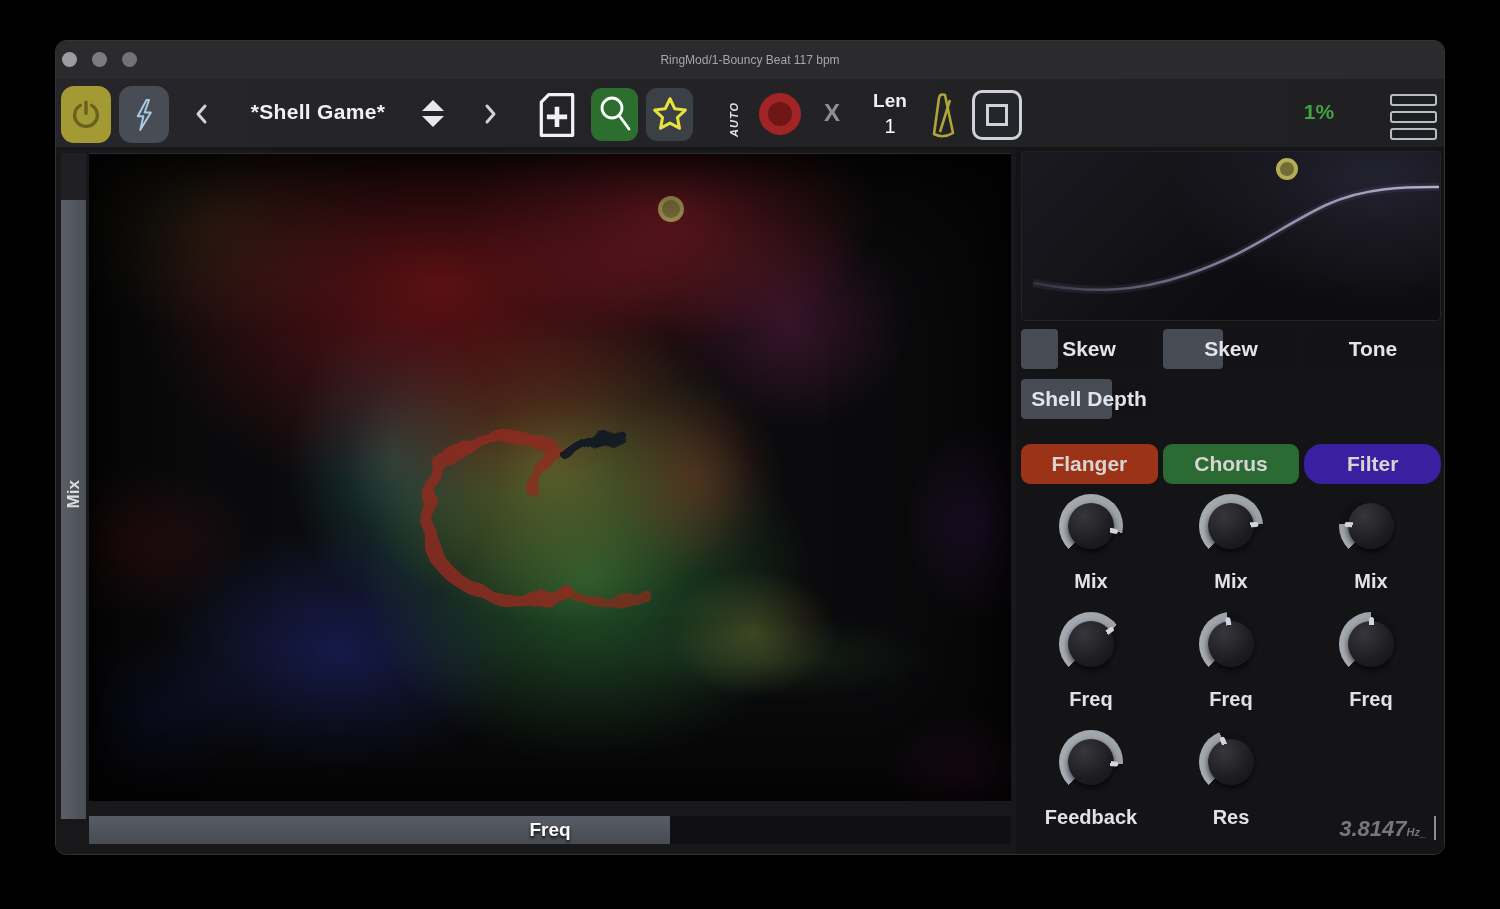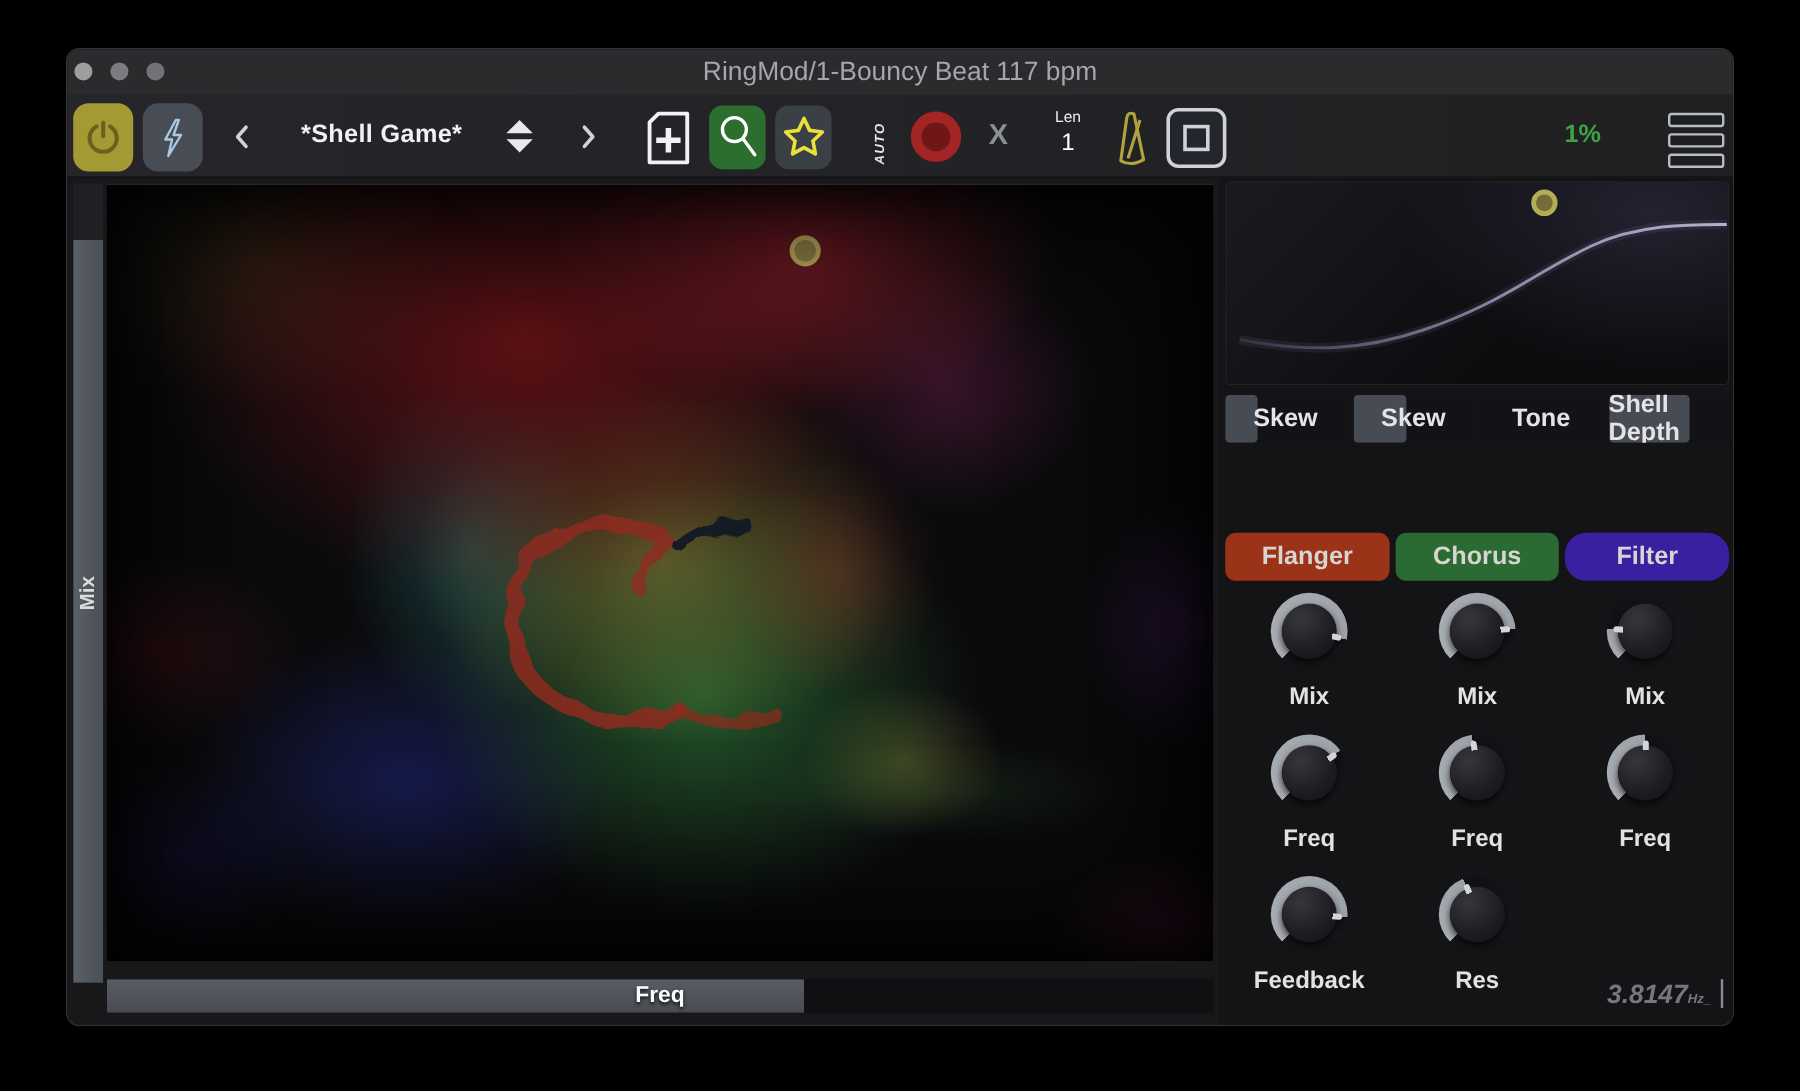--- a/index.html
+++ b/index.html
@@ -10,21 +10,21 @@
   .window { position:absolute; left:55px; top:40px; width:1390px; height:815px;
             background:#1b1b1e; border-radius:11px; overflow:hidden;
             border:1px solid #313136; }
 
   
   .titlebar { position:relative; height:38px; background:#2b2b2d; }
   .tl { position:absolute; left:6px; top:11px; display:flex; gap:15px; }
   .dot { width:15px; height:15px; border-radius:50%; }
   .d1 { background:#9d9da0; } .d2 { background:#7c7c80; } .d3 { background:#737377; }
   .title { position:absolute; left:0; right:0; top:0; height:38px; line-height:38px;
-           text-align:center; color:#a6a6aa; font-size:22px; }
+           text-align:center; color:#a6a6aa; font-size:12px; }
 
   
   .toolbar { position:relative; height:70px;
              background:linear-gradient(90deg,#26262a,#202023);
              border-bottom:2px solid #151517; }
   .toolbar button { border:none; cursor:pointer; }
   .tb-btn { position:absolute; top:7px; width:50px; height:57px; border-radius:13px;
             display:flex; align-items:center; justify-content:center; }
   .power { left:5px;  background:#a49a34; }
   .bolt  { left:63px; background:#474c55; }
@@ -44,21 +44,21 @@
   .search { left:535px; background:#2c6e2e; }
   .starb  { left:590px; background:#3b3f46; }
   .auto { position:absolute; left:672px; top:12px; height:46px; color:#e3e3e6;
           font-size:11px; font-weight:700; font-style:italic; letter-spacing:1px;
           writing-mode:vertical-rl; transform:rotate(180deg); }
   .record { position:absolute; left:703px; top:14px; width:42px; height:42px;
             border-radius:50%; background:#6f1717; border:9px solid #a32424 !important; }
   .xbtn { position:absolute; left:760px; top:20px; width:32px; text-align:center;
           color:#8a9097; font-size:24px; font-weight:700; background:none; }
   .len  { position:absolute; left:814px; top:11px; width:40px; text-align:center; background:none; }
-  .len-label { color:#efeff1; font-size:13px; font-weight:400; }
+  .len-label { color:#efeff1; font-size:19px; font-weight:700; }
   .len-value { color:#ffffff; font-size:20px; margin-top:3px; }
   .metro { position:absolute; left:866px; top:10px; width:42px; height:52px; background:none; }
   .sq { position:absolute; left:916px; top:11px; width:50px; height:50px; border-radius:10px;
         background:#24262b; border:3px solid #ced3da !important;
         display:flex; align-items:center; justify-content:center; }
   .sq-inner { width:22px; height:22px; border:3px solid #ced3da; }
   .cpu { position:absolute; left:1228px; top:21px; width:70px; text-align:center;
          color:#3fa344; font-size:21px; font-weight:700; }
   .menu { position:absolute; left:1334px; top:15px; display:flex; flex-direction:column;
           gap:5px; background:none; }
@@ -112,21 +112,21 @@
   .curve { position:absolute; left:5px; top:2px; width:420px; height:170px; border-radius:4px;
            background:radial-gradient(ellipse 300px 180px at 85% 15%, #232230, transparent 70%),
                       linear-gradient(135deg,#1a1a21,#0d0d10 60%);
            box-shadow:inset 0 0 0 1px #242428; }
   .curve svg { position:absolute; inset:0; }
   .curve-marker { position:absolute; width:22px; height:22px; border-radius:50%;
                   background:rgba(130,125,60,.85); border:4px solid #b5ad55;
                   transform:translate(-50%,-50%); }
 
   .srow { position:absolute; left:5px; top:180px; width:420px; display:grid;
-          grid-template-columns:1fr 1fr 1fr 1fr; gap:10px 6px; }
+          grid-template-columns:1fr 1fr 1fr; gap:10px 6px; }
   .scell { position:relative; height:40px; background:#131317; border-radius:3px; overflow:hidden; }
   .sfill { position:absolute; left:0; top:0; height:100%; background:#474b54; border-radius:4px; }
   .slabel { position:absolute; inset:0; display:flex; align-items:center; justify-content:center;
             color:#e4e4e6; font-size:21px; font-weight:700; }
 
   .tabs { position:absolute; left:5px; top:295px; width:420px; display:flex; gap:5px; }
   .tab { flex:1; height:40px; border:none; border-radius:9px; color:#d8d4d1;
          font-size:21px; font-weight:700; cursor:pointer;
          font-family:"Liberation Sans", sans-serif; }
 

